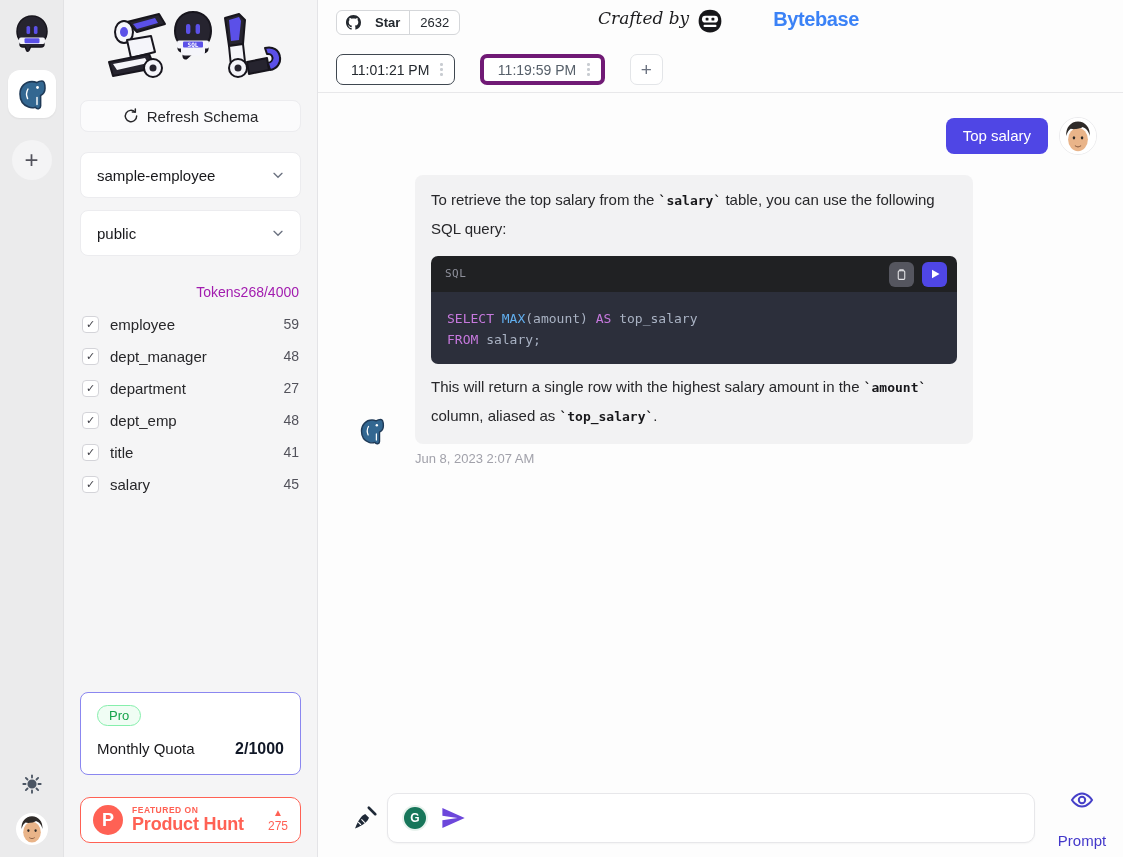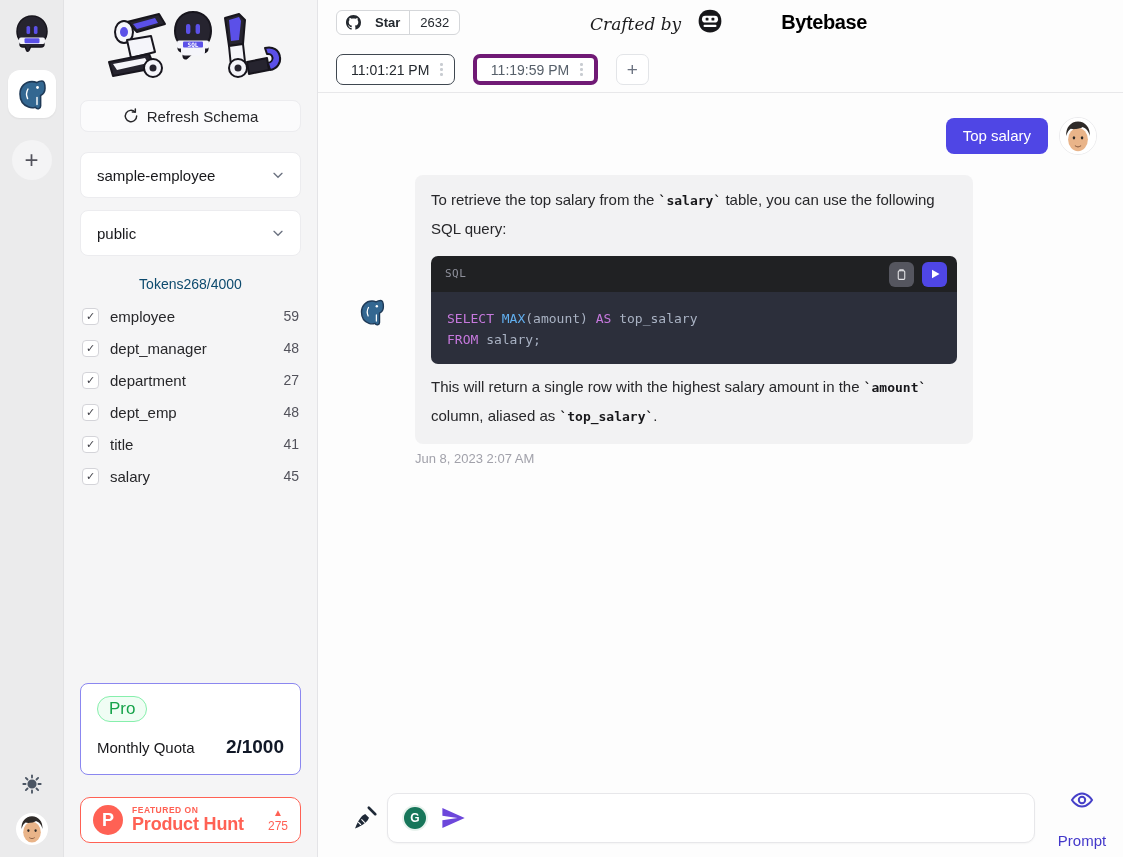--- a/index.html
+++ b/index.html
@@ -44,44 +44,44 @@
   }
   .select {
     margin-top: 0; height: 46px; border: 1px solid #ececef; border-radius: 8px;
     background: #ffffff; display: flex; align-items: center; padding: 0 14px 0 16px;
     font-size: 15px; color: #18181b; cursor: pointer;
   }
   .select .grow { flex: 1; }
   .sel-1 { margin-top: 20px; }
   .sel-2 { margin-top: 12px; }
   .tokens-head {
-    margin-top: 20px; display: flex; justify-content: center;
-    font-size: 14px; color: #0c4a6e; padding: 0 2px;
+    margin-top: 28px; display: flex; justify-content: flex-end;
+    font-size: 14px; color: #a21caf; padding: 0 2px;
   }
   .token-list { margin-top: 8px; }
   .token-row { height: 32px; display: flex; align-items: center; padding: 0 2px; }
   .cbx {
     width: 17px; height: 17px; border: 1px solid #d4d4d9; border-radius: 4px;
     background: #fff; display: flex; align-items: center; justify-content: center;
     font-size: 11px; color: #3f3f46; cursor: pointer; flex-shrink: 0;
   }
   .token-name { margin-left: 11px; font-size: 15px; color: #27272a; }
   .token-count { margin-left: auto; font-size: 14px; color: #52525b; }
   .side-spacer { flex: 1; }
   .quota-card {
     border: 1px solid #8b87f0; border-radius: 8px; background: #fff;
     padding: 12px 16px 16px; margin-bottom: 22px;
   }
   .pro-pill {
     display: inline-block; border: 1px solid #86efac; background: #f0fdf4;
-    color: #16a34a; font-size: 17px; border-radius: 999px; padding: 2px 11px;
+    color: #16a34a; font-size: 13px; border-radius: 999px; padding: 2px 11px;
   }
   .quota-row { margin-top: 14px; display: flex; align-items: baseline; justify-content: space-between; }
   .quota-label { font-size: 15px; color: #18181b; }
-  .quota-value { font-size: 19px; font-weight: 600; color: #111827; }
+  .quota-value { font-size: 16px; font-weight: 600; color: #111827; }
   .ph-card {
     border: 1.5px solid #ff6154; border-radius: 10px; background: #fff; height: 46px;
     display: flex; align-items: center; padding: 0 12px; margin-bottom: 14px; cursor: pointer;
   }
   .ph-logo {
     width: 30px; height: 30px; border-radius: 50%; background: #ff6154; color: #fff;
     font-size: 18px; font-weight: 700; display: flex; align-items: center; justify-content: center;
     flex-shrink: 0;
   }
   .ph-mid { margin-left: 9px; line-height: 1.05; }
@@ -95,25 +95,25 @@
   .main { flex: 1; display: flex; flex-direction: column; background: #fdfdfd; min-width: 0; }
   .topbar { position: relative; padding: 10px 16px 0 18px; }
   .star-btn {
     display: inline-flex; height: 25px; border: 1px solid #d5d7da; border-radius: 6px;
     background: #fff; overflow: hidden; cursor: pointer; align-items: stretch;
   }
   .star-seg { display: flex; align-items: center; gap: 14px; padding: 0 9px; font-size: 13px; font-weight: 600; color: #24292f; }
   .star-count { display: flex; align-items: center; padding: 0 10px; font-size: 13px; color: #24292f; border-left: 1px solid #d5d7da; font-weight: 400; }
   .crafted {
     position: absolute; left: 16px; right: 0; top: 8px; display: flex;
-    align-items: flex-end; justify-content: center; gap: 16px; pointer-events: none;
+    align-items: flex-start; justify-content: center; gap: 8px; pointer-events: none;
   }
   .crafted-by { font-family: "DejaVu Serif", serif; font-style: italic; font-size: 17px; color: #1c1c1e; }
-  .brand-name { font-size: 20px; font-weight: 800; color: #000000; letter-spacing: -.02em; margin-left: 42px; }
-  .tabbar { display: flex; gap: 18px; padding: 19px 16px 0 18px; }
+  .brand-name { font-size: 20px; font-weight: 800; color: #3b82f6; letter-spacing: -.02em; margin-left: 42px; }
+  .tabbar { display: flex; gap: 25px; padding: 19px 16px 0 18px; }
   .tab {
     height: 31px; border-radius: 7px; background: #fff; display: flex; align-items: center;
     padding: 0 9px 0 14px; font-size: 14px; cursor: pointer;
   }
   .tab.active { border: 1px solid #3f4750; color: #24292f; }
   .tab.inactive { border: 4px solid #701a75; color: #57606a; }
   .tab-dots { display: flex; flex-direction: column; gap: 2.5px; margin-left: 9px; padding: 3px 2px; cursor: pointer; }
   .tab-dots i { width: 2.5px; height: 2.5px; border-radius: 50%; background: #c9cdd2; }
   .tab-add {
     width: 33px; height: 31px; border: 1px solid #e3e5e8; border-radius: 7px; background: #fff;
@@ -123,21 +123,21 @@
   .main-divider { border-bottom: 1px solid #e8e8ea; margin-top: 7px; }
 
   
   .chat { flex: 1; overflow: hidden; }
   .user-row { display: flex; justify-content: flex-end; align-items: center; gap: 11px; margin: 24px 26px 0 0; }
   .user-pill {
     background: #4f46e5; color: #fff; font-size: 15px; border-radius: 8px;
     padding: 8px 17px; line-height: 20px; text-align: center;
   }
   .user-avatar { width: 38px; height: 38px; border-radius: 50%; border: 1px solid #ececee; background:#fff; overflow: hidden; flex-shrink: 0; }
-  .bot-row { display: flex; align-items: center; margin: 20px 0 0 40px; }
+  .bot-row { display: flex; align-items: flex-end; margin: 20px 0 0 40px; }
   .bot-avatar { width: 28px; height: 28px; margin-top: 2px; flex-shrink: 0; }
   .bubble {
     margin-left: 29px; background: #f2f2f3; border-radius: 8px; padding: 11px 16px 13px;
     max-width: 558px; font-size: 15px; line-height: 28px; color: #27272a;
   }
   .inline-code { font-family: "DejaVu Sans Mono", monospace; font-weight: 700; font-size: 13px; color: #18181b; }
   .code-block { border-radius: 7px; overflow: hidden; margin: 13px 0 9px; }
   .code-head { background: #202123; height: 36px; display: flex; align-items: center; padding: 0 10px 0 14px; }
   .code-lang { font-family: "DejaVu Sans Mono", monospace; font-size: 11px; color: #8f919c; letter-spacing: .04em; }
   .code-actions { margin-left: auto; display: flex; gap: 8px; }

